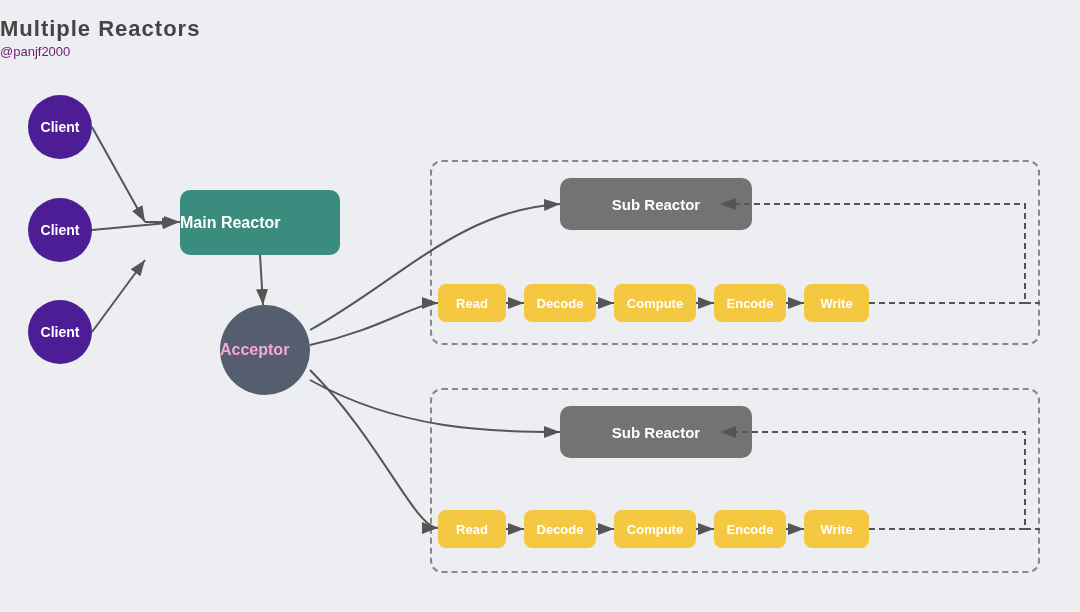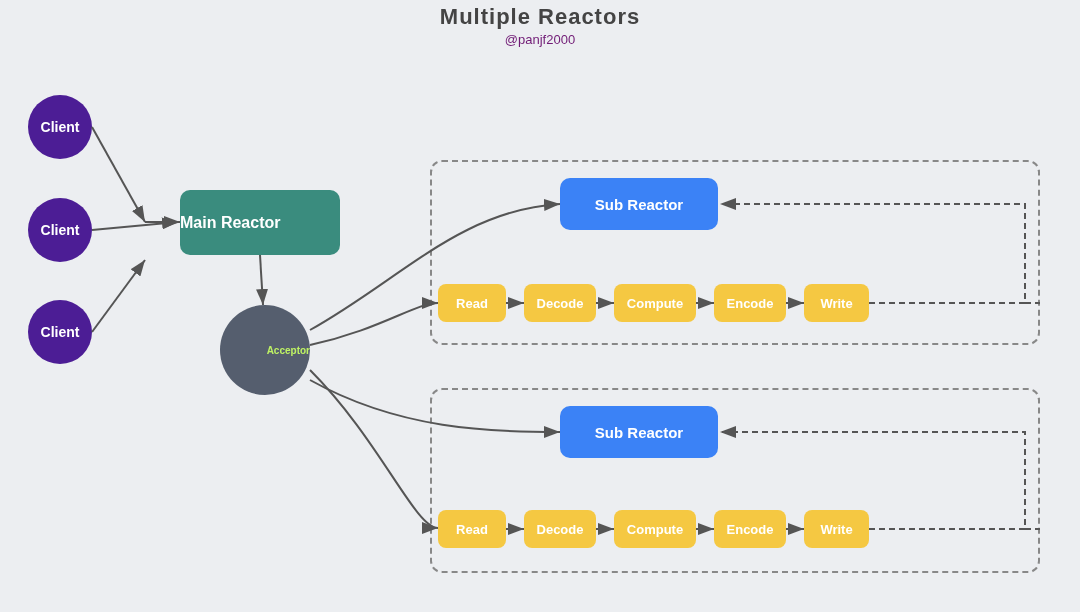--- a/index.html
+++ b/index.html
@@ -10,22 +10,21 @@
       font-family: 'Arial', sans-serif;
       overflow: hidden;
       position: relative;
     }
     .diagram-container {
       width: 1080px;
       height: 612px;
       position: relative;
     }
     .title-area {
-      text-align: center;
-      padding-top: 4px;
+      padding-top: 16px;
     }
     .main-title {
       font-size: 22px;
       font-weight: bold;
       color: #444;
       letter-spacing: 1px;
     }
     .subtitle {
       font-size: 13px;
       color: #701a75;
@@ -64,31 +63,31 @@
     .acceptor-circle {
       position: absolute;
       left: 220px;
       top: 305px;
       width: 90px;
       height: 90px;
       border-radius: 50%;
       background: #555e6e;
       display: flex;
       align-items: center;
-      justify-content: flex-end;
-      font-size: 10px;
-      font-weight: bold;
-      color: #bef264;
+      justify-content: flex-start;
+      font-size: 16px;
+      font-weight: bold;
+      color: #f9a8d4;
     }
     
     .sub-reactor {
       position: absolute;
-      width: 158px;
+      width: 192px;
       height: 52px;
-      background: #3b82f6;
+      background: #737373;
       border-radius: 10px;
       display: flex;
       align-items: center;
       justify-content: center;
       font-size: 15px;
       font-weight: bold;
       color: #fff;
     }
     
     .pipeline-box {

